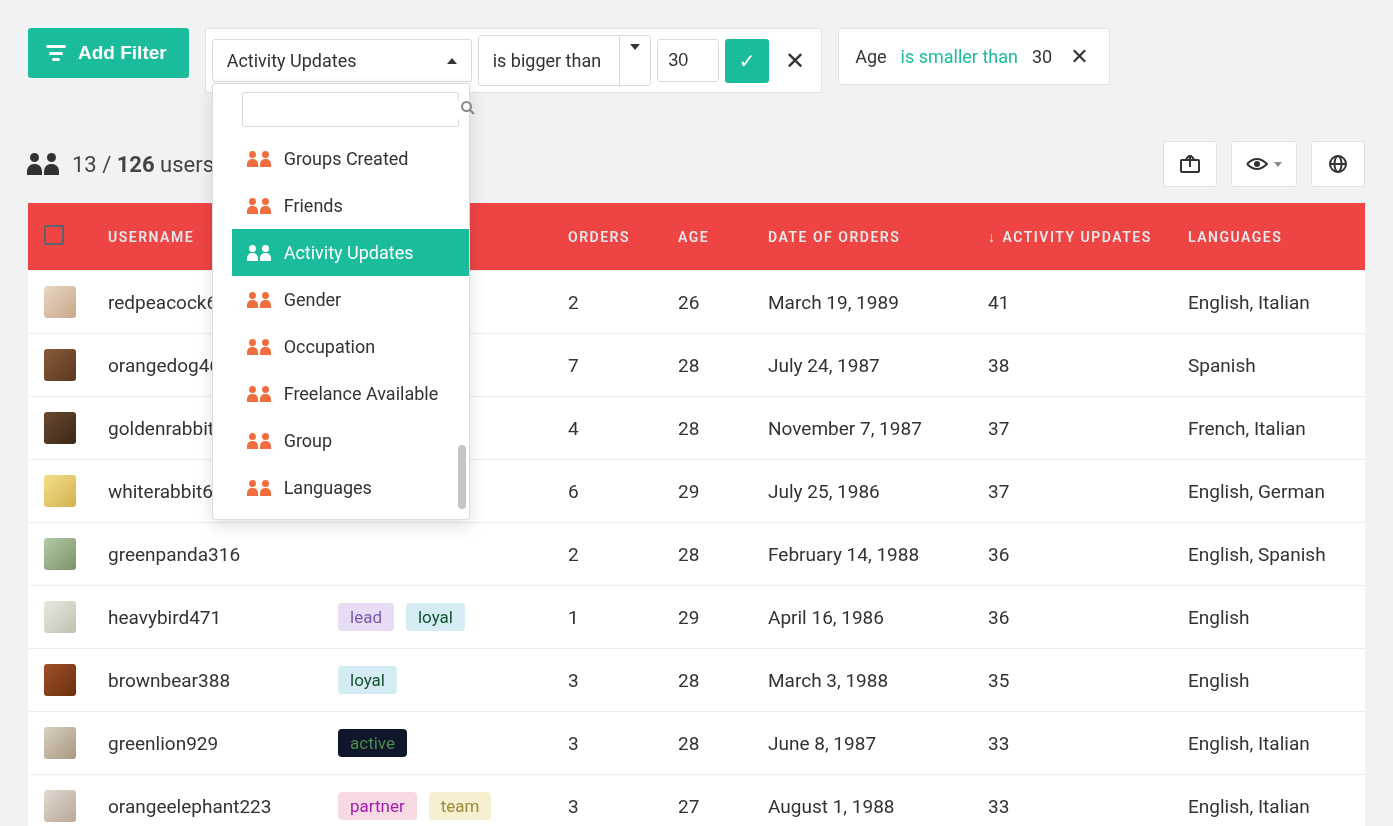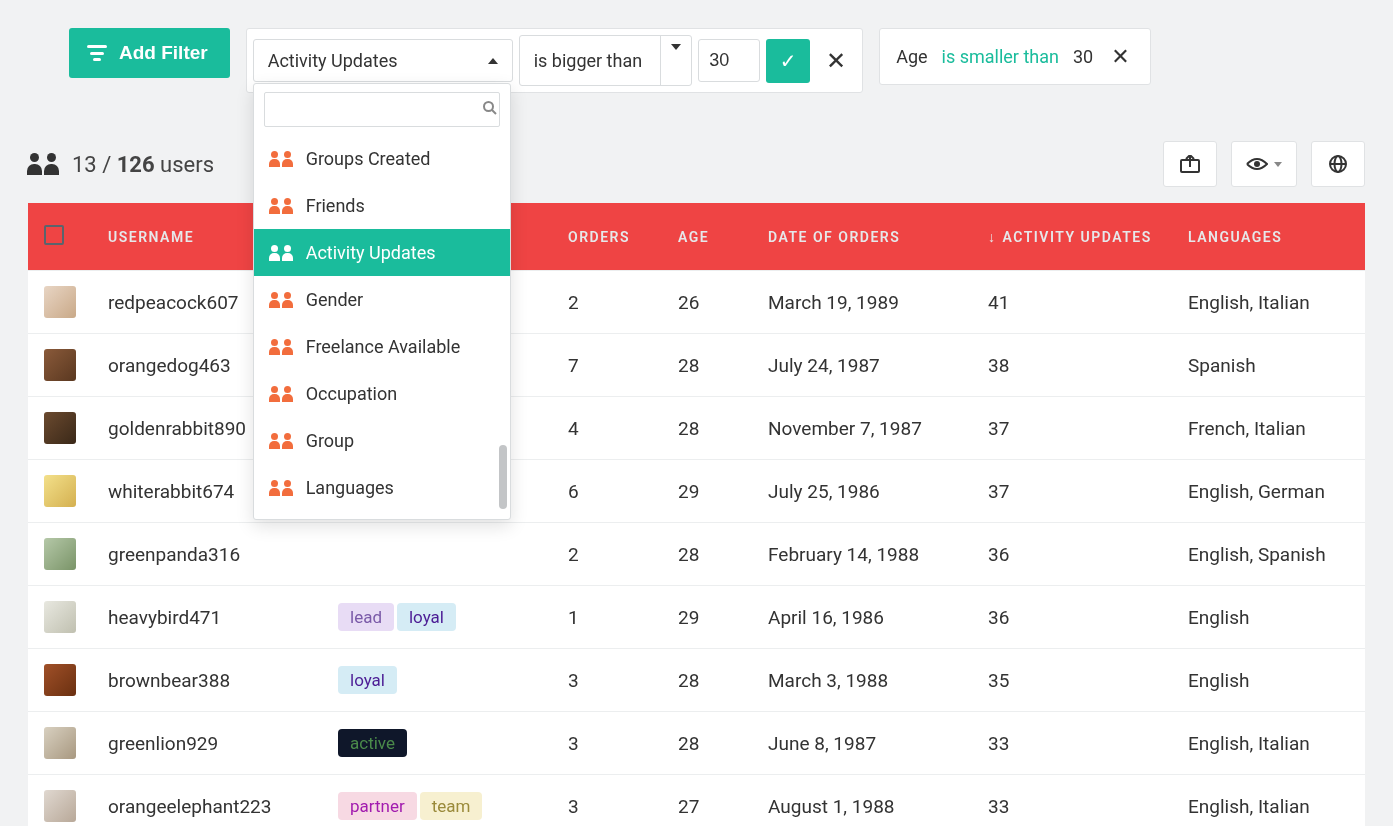--- a/index.html
+++ b/index.html
@@ -18,21 +18,20 @@
     color: #fff;
     border: none;
     border-radius: 3px;
     padding: 14px 22px 14px 18px;
     font-size: 19px;
     font-weight: 600;
     display: inline-flex;
     align-items: center;
     gap: 12px;
     cursor: pointer;
-    margin-left: 41px;
   }
   .filter-icon { width: 20px; height: 18px; display: inline-block; position: relative; }
   .filter-icon::before, .filter-icon::after, .filter-icon span {
     content:""; position:absolute; left:0; right:0; height:3px; background:#fff; border-radius:2px;
   }
   .filter-icon::before { top:1px; }
   .filter-icon span { top:8px; left:3px; right:3px; }
   .filter-icon::after { bottom:1px; left:6px; right:6px; }
 
   .filter-group {
@@ -68,21 +67,21 @@
     padding:15px 16px; display:flex; align-items:center; gap:14px; font-size:18px;
   }
   .filter-chip .op { color:#1abc9c; }
   .filter-chip .x { font-size:22px; color:#333; cursor:pointer; padding:0 4px; }
 
   
   .dd-panel {
     position:absolute; top:54px; left:6px; width:258px;
     background:#fff; border:1px solid #d9dcde; border-radius:3px;
     box-shadow:0 6px 18px rgba(0,0,0,0.12);
-    z-index:100; padding-bottom:8px;
+    z-index:100; padding-bottom:8px;padding-left:19px;
   }
   .dd-search {
     margin:8px 10px; border:1px solid #d9dcde; border-radius:2px;
     display:flex; align-items:center; padding:6px 10px;
   }
   .dd-search input { flex:1; border:none; outline:none; font-size:16px; }
   .dd-search .sicon { color:#888; font-size:18px; }
   .dd-item {
     display:flex; align-items:center; gap:14px; padding:13px 16px;
     font-size:18px; color:#333; cursor:pointer;
@@ -136,24 +135,24 @@
   .av0{background:linear-gradient(135deg,#e8d5c4,#c9a988);}
   .av1{background:linear-gradient(135deg,#8a5a3a,#5a3820);}
   .av2{background:linear-gradient(135deg,#6b4a2f,#3a2818);}
   .av3{background:linear-gradient(135deg,#f3e08a,#d4b050);}
   .av4{background:linear-gradient(135deg,#b5c8a8,#7a9468);}
   .av5{background:linear-gradient(135deg,#e8e8e0,#c0c0b0);}
   .av6{background:linear-gradient(135deg,#a05028,#6a3010);}
   .av7{background:linear-gradient(135deg,#d8d0c0,#a89880);}
   .av8{background:linear-gradient(135deg,#e0d8d0,#b8a898);}
   .pill {
-    display:inline-block; border-radius:4px; padding:4px 12px; font-size:17px; margin-right:3px;
+    display:inline-block; border-radius:4px; padding:4px 12px; font-size:17px; margin-right:12px;
   }
   .pill-lead{background:#e8dcf5;color:#7a5aa8;}
-  .pill-loyal{background:#d5ecf5;color:#4c1d95;}
+  .pill-loyal{background:#d5ecf5;color:#14532d;}
   .pill-active{background:#0f172a;color:#4a8a4a;}
   .pill-partner{background:#f7d9e3;color:#a21caf;}
   .pill-team{background:#f7f0d0;color:#9a8a3a;}
 
   .col-avatar{width:50px;padding-right:0!important;}
   .col-user{width:230px;}
   .col-tags{width:230px;}
   .col-orders{width:110px;}
   .col-age{width:90px;}
   .col-dob{width:220px;}
@@ -234,30 +233,30 @@
             </span>
             <span>Gender</span>
           </div>
           <div class="dd-item">
             <span class="people-icon">
               <span class="h1"></span>
               <span class="h2"></span>
               <span class="b1"></span>
               <span class="b2"></span>
             </span>
+            <span>Occupation</span>
+          </div>
+          <div class="dd-item">
+            <span class="people-icon">
+              <span class="h1"></span>
+              <span class="h2"></span>
+              <span class="b1"></span>
+              <span class="b2"></span>
+            </span>
             <span>Freelance Available</span>
-          </div>
-          <div class="dd-item">
-            <span class="people-icon">
-              <span class="h1"></span>
-              <span class="h2"></span>
-              <span class="b1"></span>
-              <span class="b2"></span>
-            </span>
-            <span>Occupation</span>
           </div>
           <div class="dd-item">
             <span class="people-icon">
               <span class="h1"></span>
               <span class="h2"></span>
               <span class="b1"></span>
               <span class="b2"></span>
             </span>
             <span>Group</span>
           </div>

